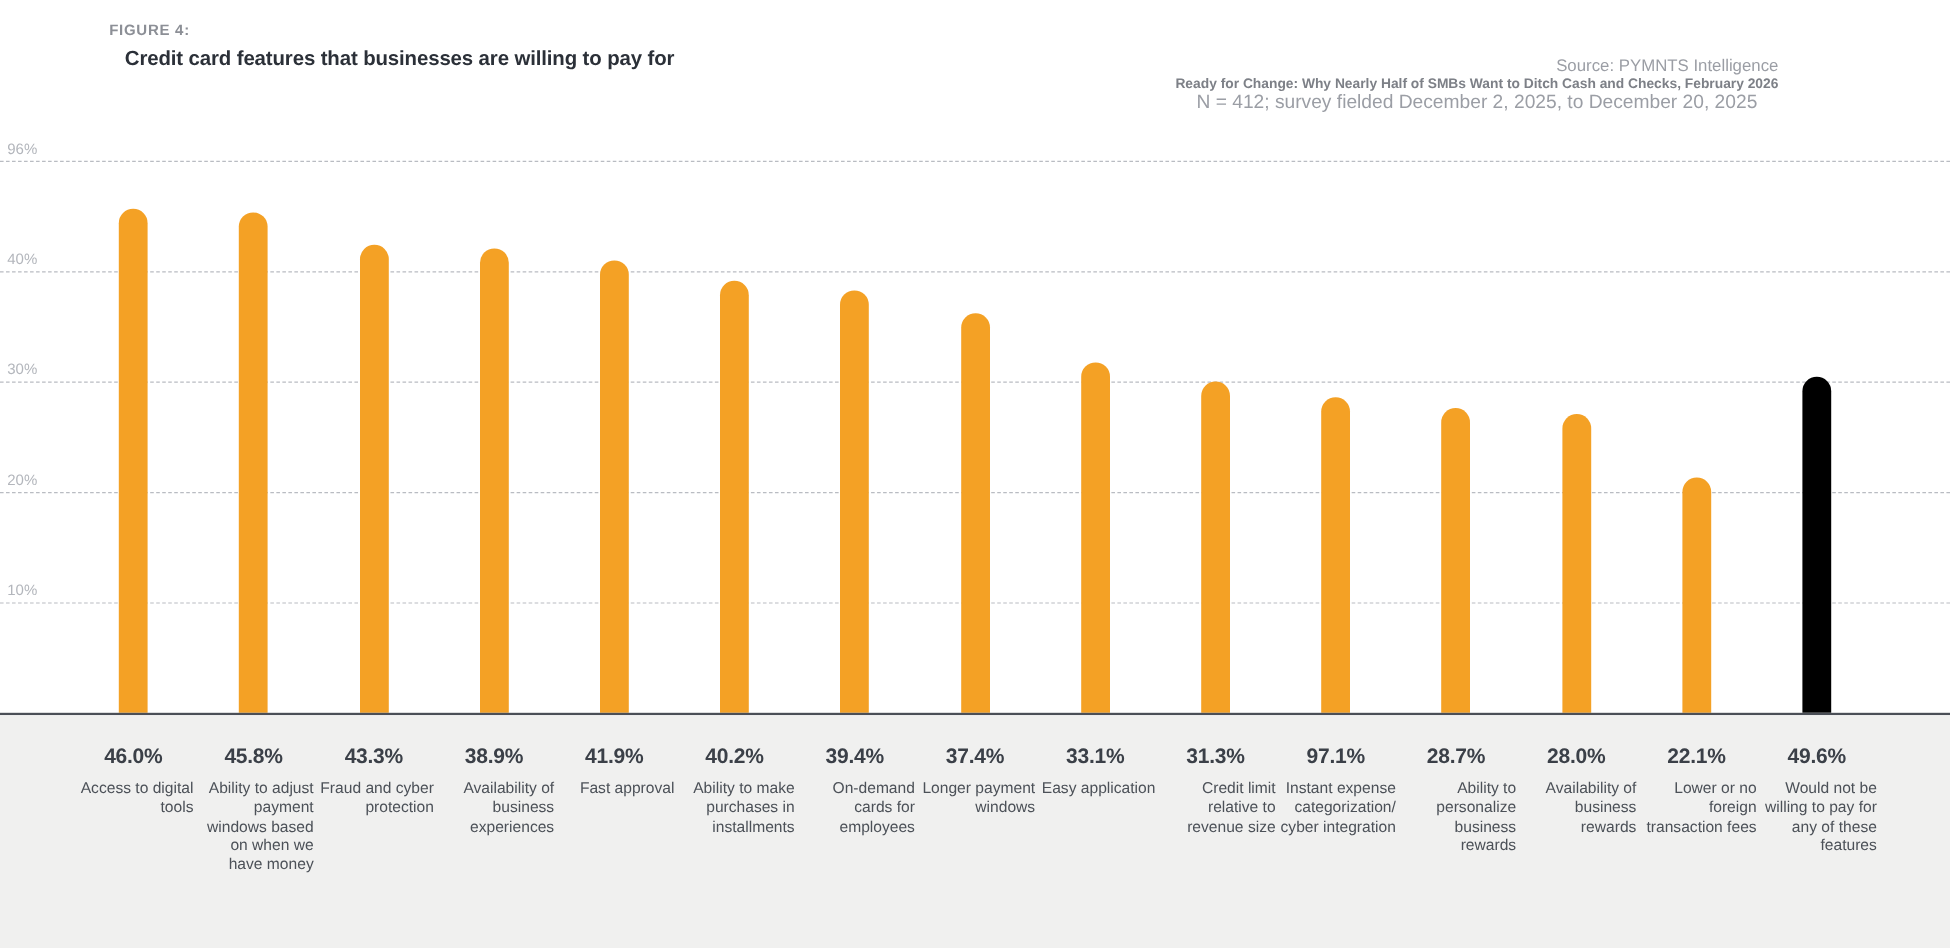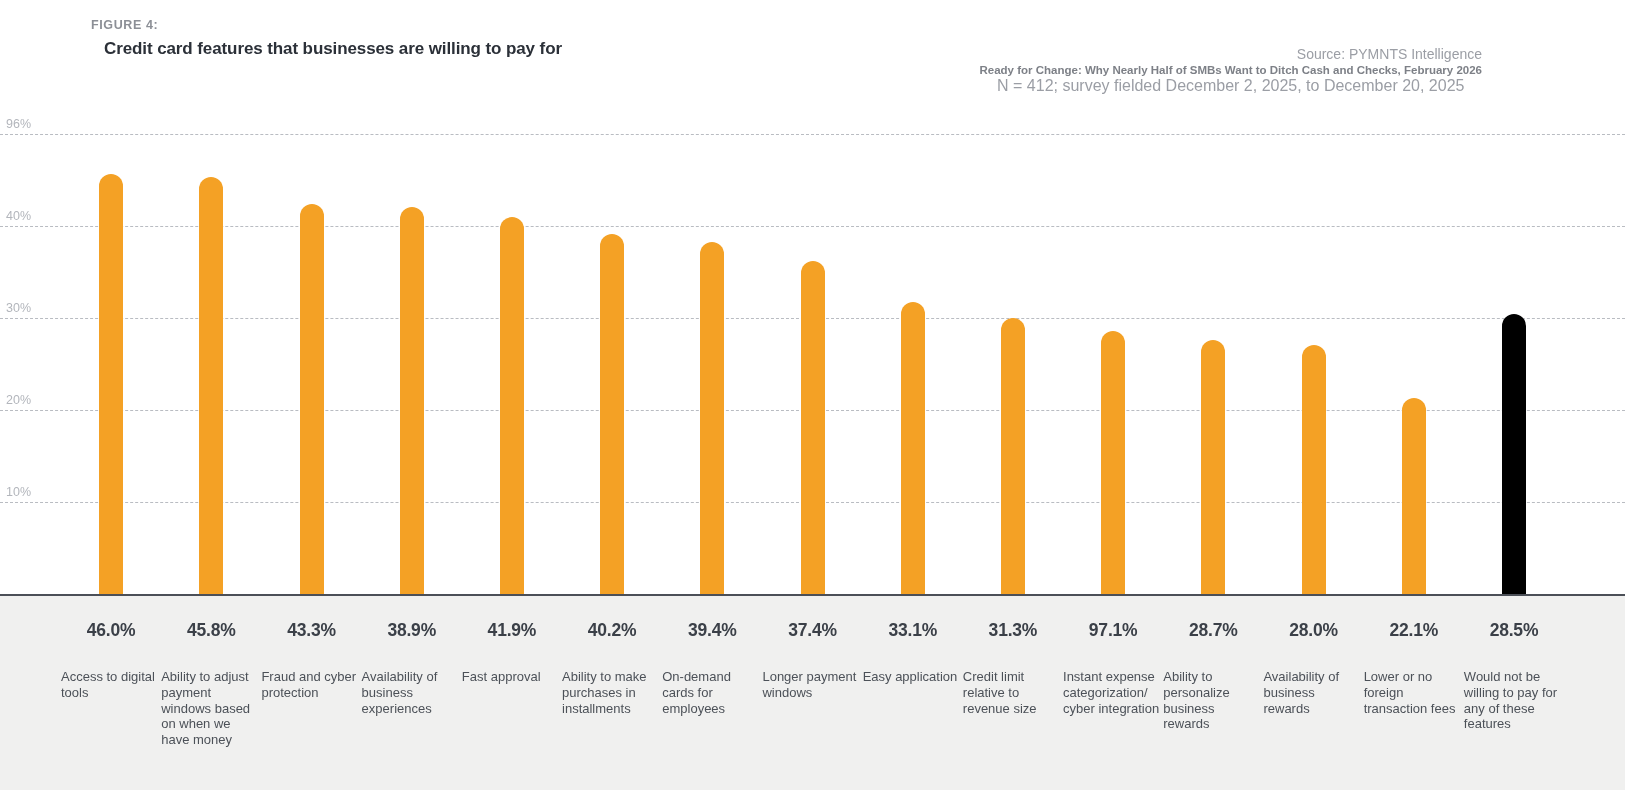--- a/index.html
+++ b/index.html
@@ -95,23 +95,23 @@
     flex: 1 1 0;
     display: flex; flex-direction: column; align-items: center;
     padding-top: 24px;
   }
   .cat-value {
     font-size: 17.5px; font-weight: bold; color: #3b4048;
     letter-spacing: -0.2px;
     white-space: nowrap;
   }
   .cat-label {
-    margin-top: 28px;
+    margin-top: 8px;
     font-size: 13px; line-height: 15.8px; color: #4c5158;
-    text-align: left;
+    text-align: right;
     width: 100%;
   }
 </style>
 </head>
 <body>
 
 <div id="page">
 
   <div class="fig-label">FIGURE 4:</div>
   <div class="fig-title">Credit card features that businesses are willing to pay for</div>
@@ -238,19 +238,19 @@
         </div>
         <div class="cat-slot">
           <div class="cat-value">28.0%</div>
           <div class="cat-label">Availability of business rewards</div>
         </div>
         <div class="cat-slot">
           <div class="cat-value">22.1%</div>
           <div class="cat-label">Lower or no foreign transaction fees</div>
         </div>
         <div class="cat-slot">
-          <div class="cat-value">28.5%</div>
+          <div class="cat-value">49.6%</div>
           <div class="cat-label">Would not be willing to pay for any of these features</div>
         </div>
       </div>
   </div>
 
 </div>
 
 </body></html>

